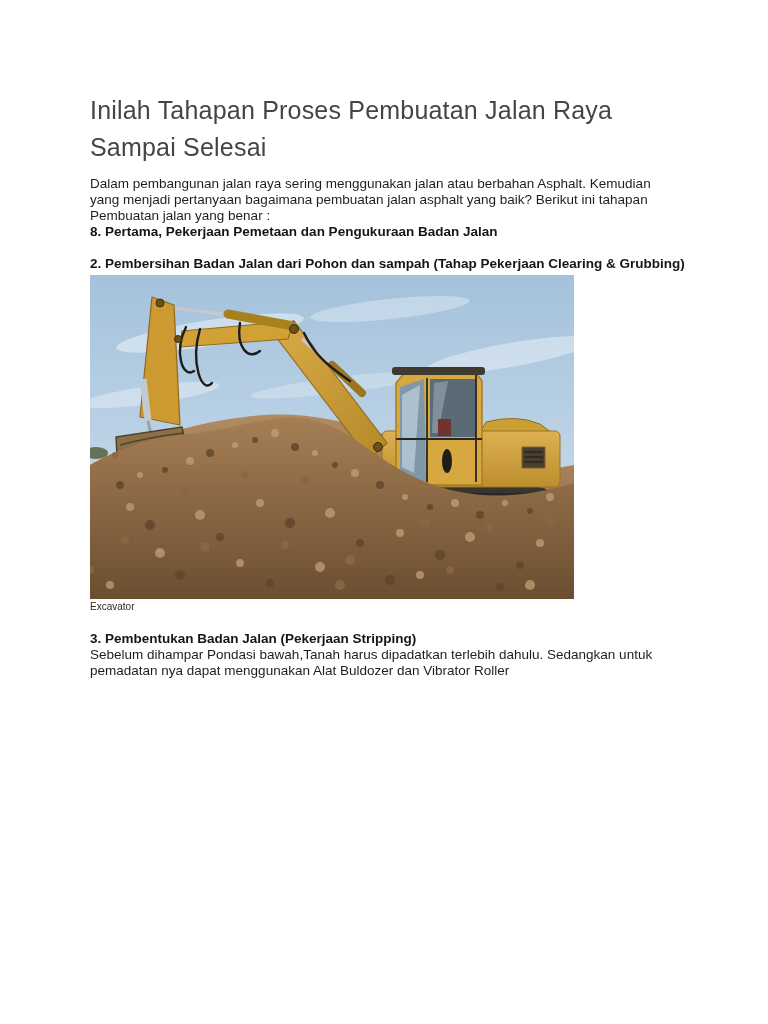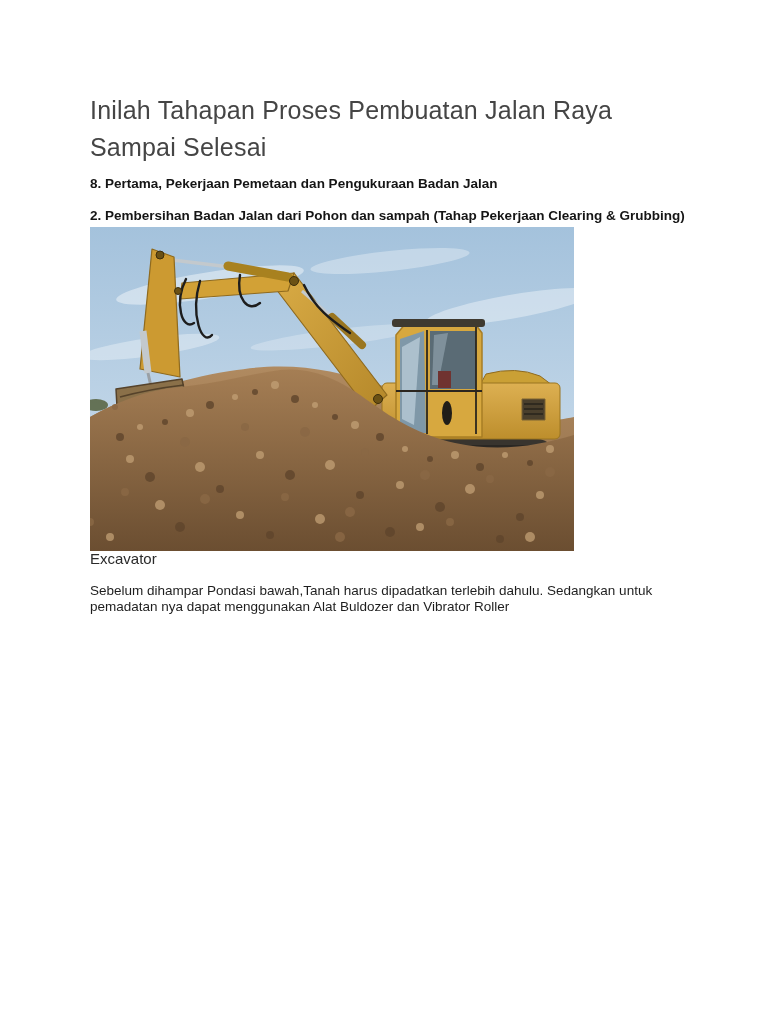--- a/index.html
+++ b/index.html
@@ -38,34 +38,35 @@
     white-space:nowrap;
   }
   .spacer { height:16px; }
   .figure {
     margin:3px 0 0 0;
     width:484px; height:324px;
     line-height:0;
   }
   .figure svg { display:block; }
   .caption {
-    font-size:15px;
+    font-size:10px;
     line-height:16px;
     color:#2a2a2a;
     margin:0;
   }
 </style>
 </head>
 <body>
 
 <div class="page">
   <div class="content">
 
     <h1 class="doc-title">Inilah Tahapan Proses Pembuatan Jalan Raya Sampai Selesai</h1>
 
+    <p class="body-text">Dalam pembangunan jalan raya sering menggunakan jalan atau berbahan Asphalt. Kemudian yang menjadi pertanyaan bagaimana pembuatan jalan asphalt yang baik? Berikut ini tahapan Pembuatan jalan yang benar :</p>
 
     <p class="sec-heading">8. Pertama, Pekerjaan Pemetaan dan Pengukuraan Badan Jalan</p>
 
     <div class="spacer"></div>
 
     <p class="sec-heading">2. Pembersihan Badan Jalan dari Pohon dan sampah (Tahap Pekerjaan Clearing &amp; Grubbing)</p>
 
     <div class="figure">
       <svg width="484" height="324" viewBox="0 0 484 324" xmlns="http://www.w3.org/2000/svg">
         <defs>
@@ -236,17 +237,18 @@
               <circle cx="470, " cy="295" r="4"></circle>
           </g>
         </g>
       </svg>
     </div>
 
     <p class="caption">Excavator</p>
 
     <div class="spacer"></div>
 
+    <p class="sec-heading">3. Pembentukan Badan Jalan (Pekerjaan Stripping)</p>
 
     <p class="body-text">Sebelum dihampar Pondasi bawah,Tanah harus dipadatkan terlebih dahulu. Sedangkan untuk pemadatan nya dapat menggunakan Alat Buldozer dan Vibrator Roller</p>
 
   </div>
 </div>
 
 </body></html>

